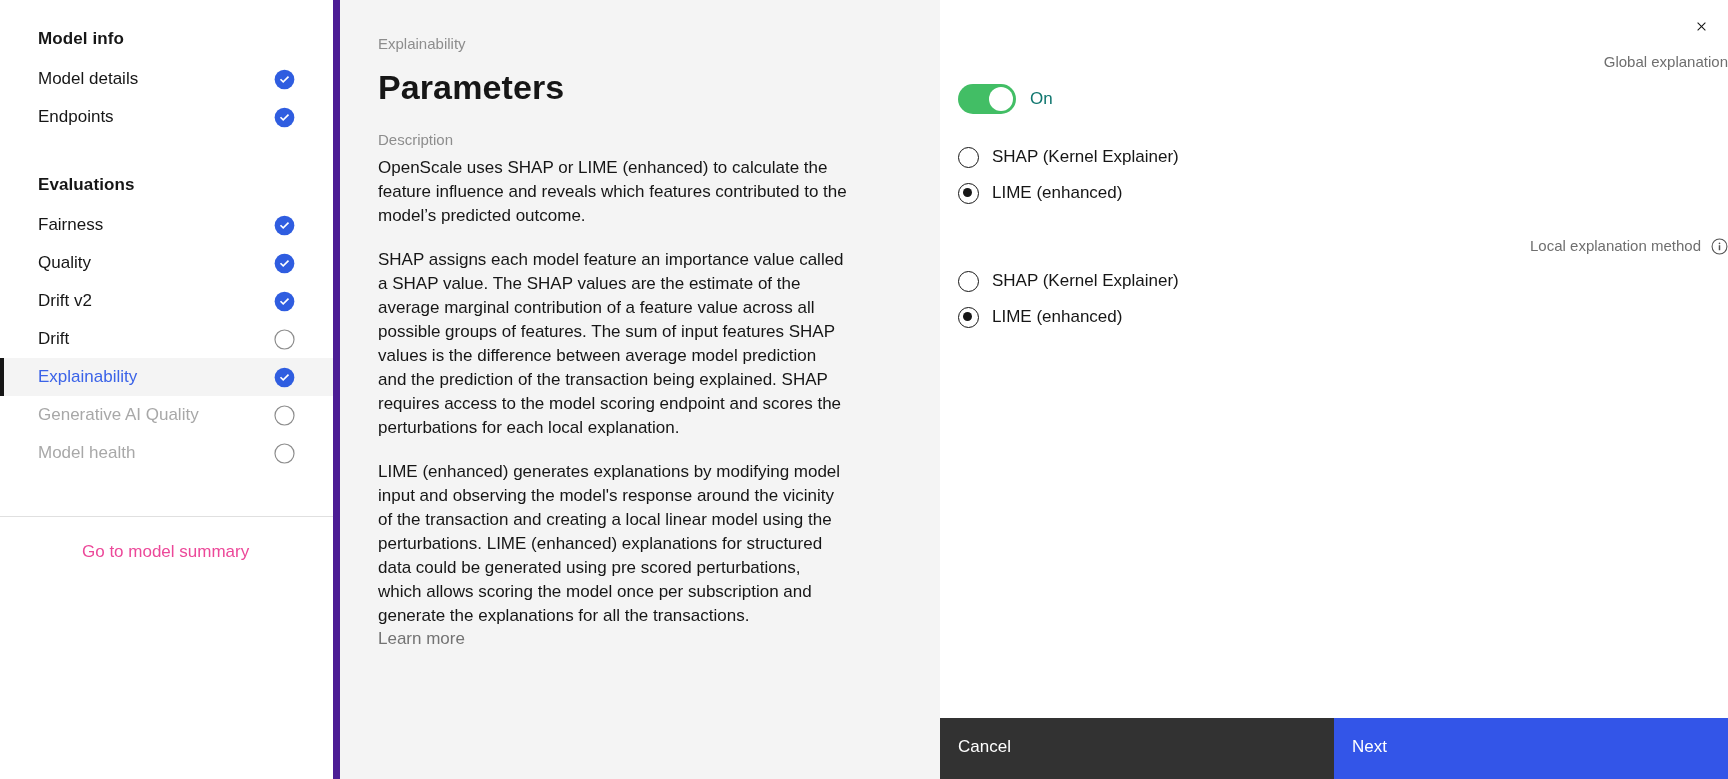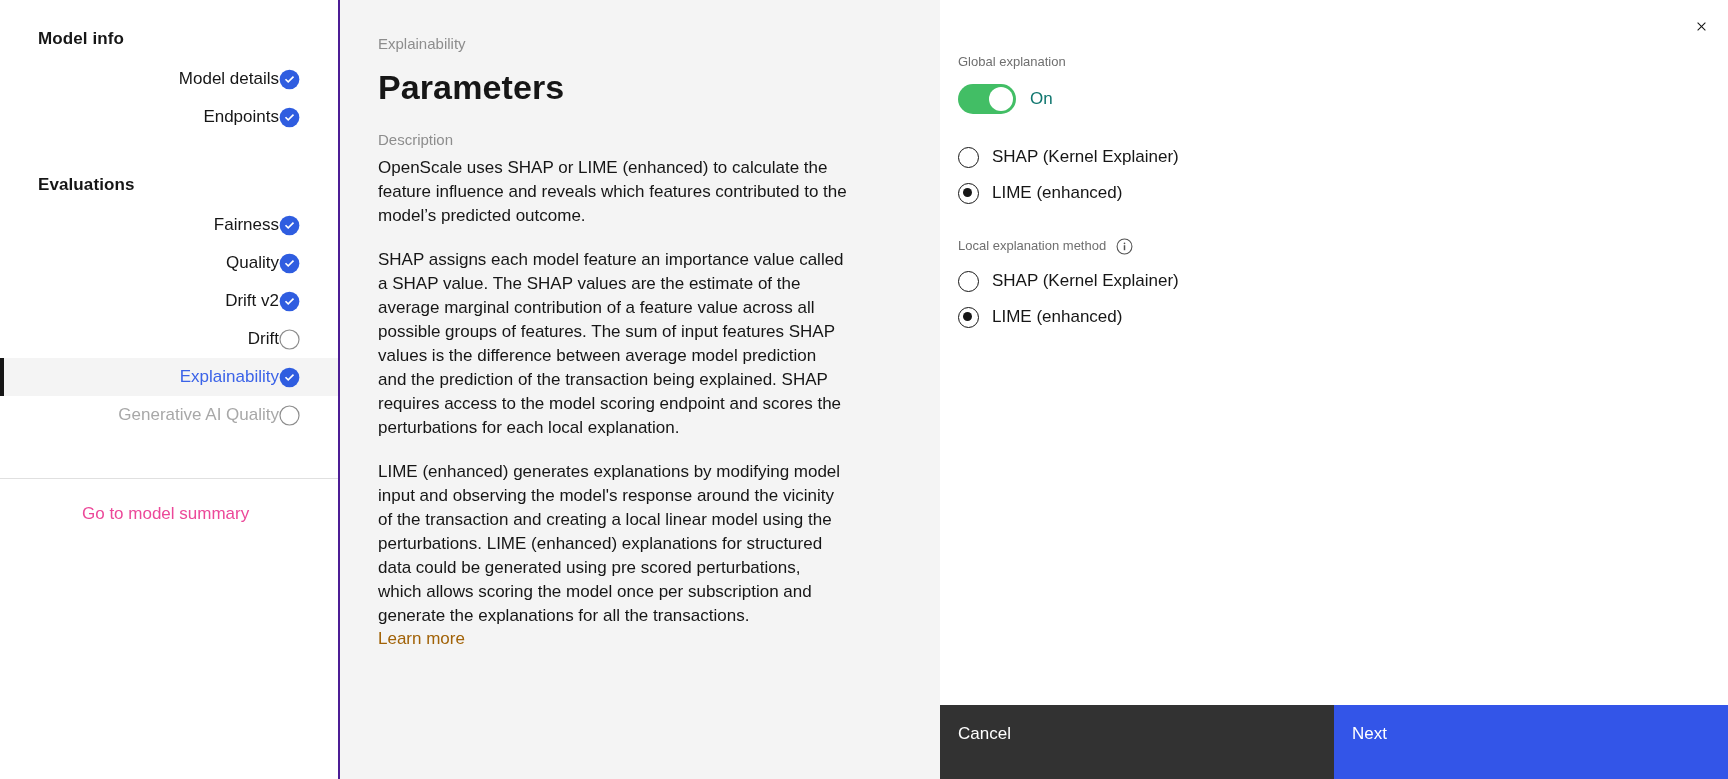--- a/index.html
+++ b/index.html
@@ -21,21 +21,21 @@
     height: 779px;
     position: relative;
   }
 
   
   .sidebar {
     width: 340px;
     min-width: 340px;
     height: 779px;
     background: #ffffff;
-    border-right: 2px solid #4c1d95;
+    border-right: 7px solid #4c1d95;
     box-sizing: border-box;
     position: relative;
   }
   .sidebar-inner {
     padding-top: 28px;
   }
   .section-title {
     font-size: 17px;
     font-weight: 700;
     color: #161616;
@@ -43,21 +43,21 @@
     line-height: 22px;
     margin-bottom: 10px;
     letter-spacing: 0.1px;
   }
   .section-title.evaluations {
     margin-top: 38px;
   }
   .nav-item {
     display: flex;
     align-items: center;
-    justify-content: flex-end;
+    justify-content: space-between;
     height: 38px;
     padding: 0 38px 0 38px;
     box-sizing: border-box;
     position: relative;
     cursor: pointer;
   }
   .nav-item .label {
     font-size: 17px;
     color: #161616;
     line-height: 22px;
@@ -131,21 +131,21 @@
   }
   .desc-body p {
     font-size: 17px;
     line-height: 24px;
     color: #161616;
     margin: 0 0 20px 0;
   }
   .desc-body p:last-of-type { margin-bottom: 0; }
   .learn-more {
     font-size: 17px;
-    color: #a16207;
+    color: #737373;
     line-height: 22px;
     text-decoration: none;
     display: inline-block;
     cursor: pointer;
   }
 
   
   .right {
     width: 788px;
     min-width: 788px;
@@ -166,26 +166,27 @@
     border: none;
     background: transparent;
     cursor: pointer;
     padding: 0;
     color: #161616;
   }
   .right-body {
     padding: 52px 0 0 18px;
   }
   .field-label {
-    font-size: 13px;
+    font-size: 15px;
     color: #6f6f6f;
     line-height: 20px;
     display: flex;
     align-items: center;
     gap: 10px;
+    justify-content: flex-end;
   }
   .info-icon {
     width: 17px;
     height: 17px;
     display: inline-block;
     color: #525252;
     cursor: pointer;
   }
   .toggle-row {
     display: flex;
@@ -249,21 +250,21 @@
     color: #161616;
     line-height: 22px;
   }
 
   
   .footer {
     position: absolute;
     left: 940px;
     bottom: 0;
     width: 788px;
-    height: 74px;
+    height: 61px;
     display: flex;
   }
   .btn {
     flex: 1 1 50%;
     border: none;
     height: 86px;
     text-align: left;
     padding: 0 18px;
     font-size: 17px;
     font-family: inherit;
@@ -360,20 +361,28 @@
 
       <div class="nav-item disabled">
         <span class="label">Generative AI Quality</span>
         <span class="status">
           <svg viewBox="0 0 32 32" width="21" height="21" aria-hidden="true">
             <circle cx="16" cy="16" r="14.5" fill="none" stroke="#8d8d8d" stroke-width="1.8"></circle>
           </svg>
         </span>
       </div>
 
+      <div class="nav-item disabled">
+        <span class="label">Model health</span>
+        <span class="status">
+          <svg viewBox="0 0 32 32" width="21" height="21" aria-hidden="true">
+            <circle cx="16" cy="16" r="14.5" fill="none" stroke="#8d8d8d" stroke-width="1.8"></circle>
+          </svg>
+        </span>
+      </div>
 
       <div class="divider"></div>
 
       <a class="summary-link" href="#">Go to model summary</a>
     </div>
   </aside>
 
   <section class="main">
     <div class="eyebrow">Explainability</div>
     <h1 class="page-title">Parameters</h1>

